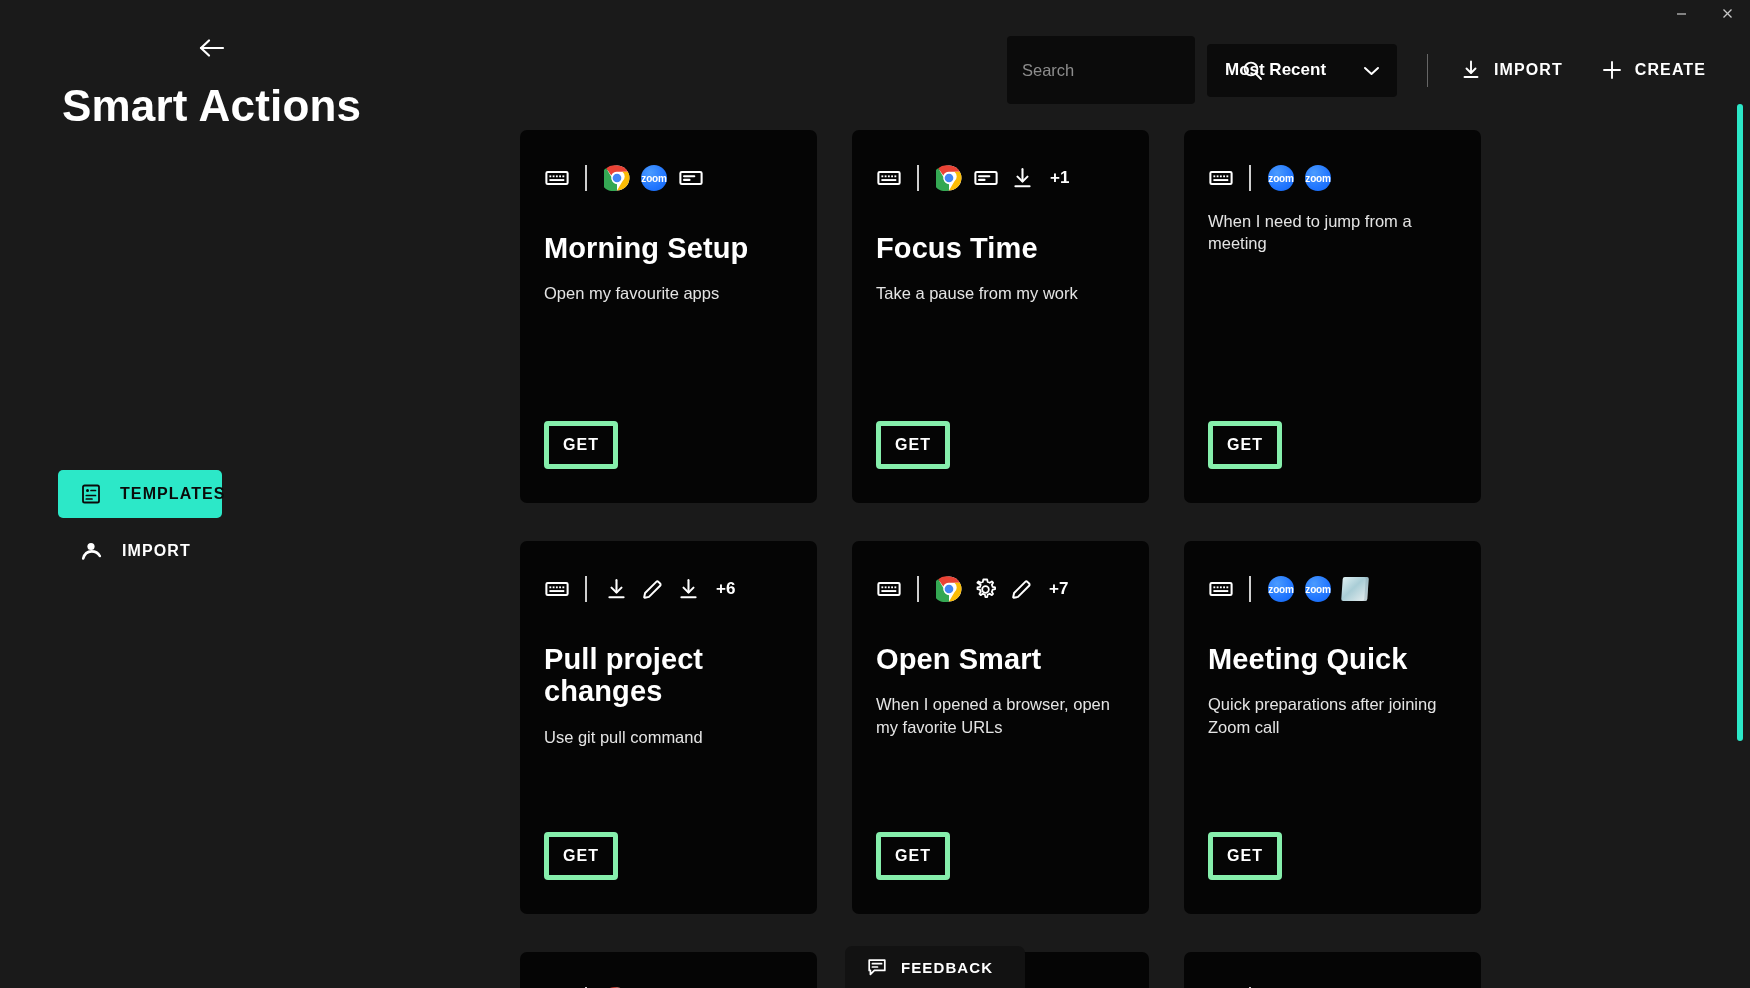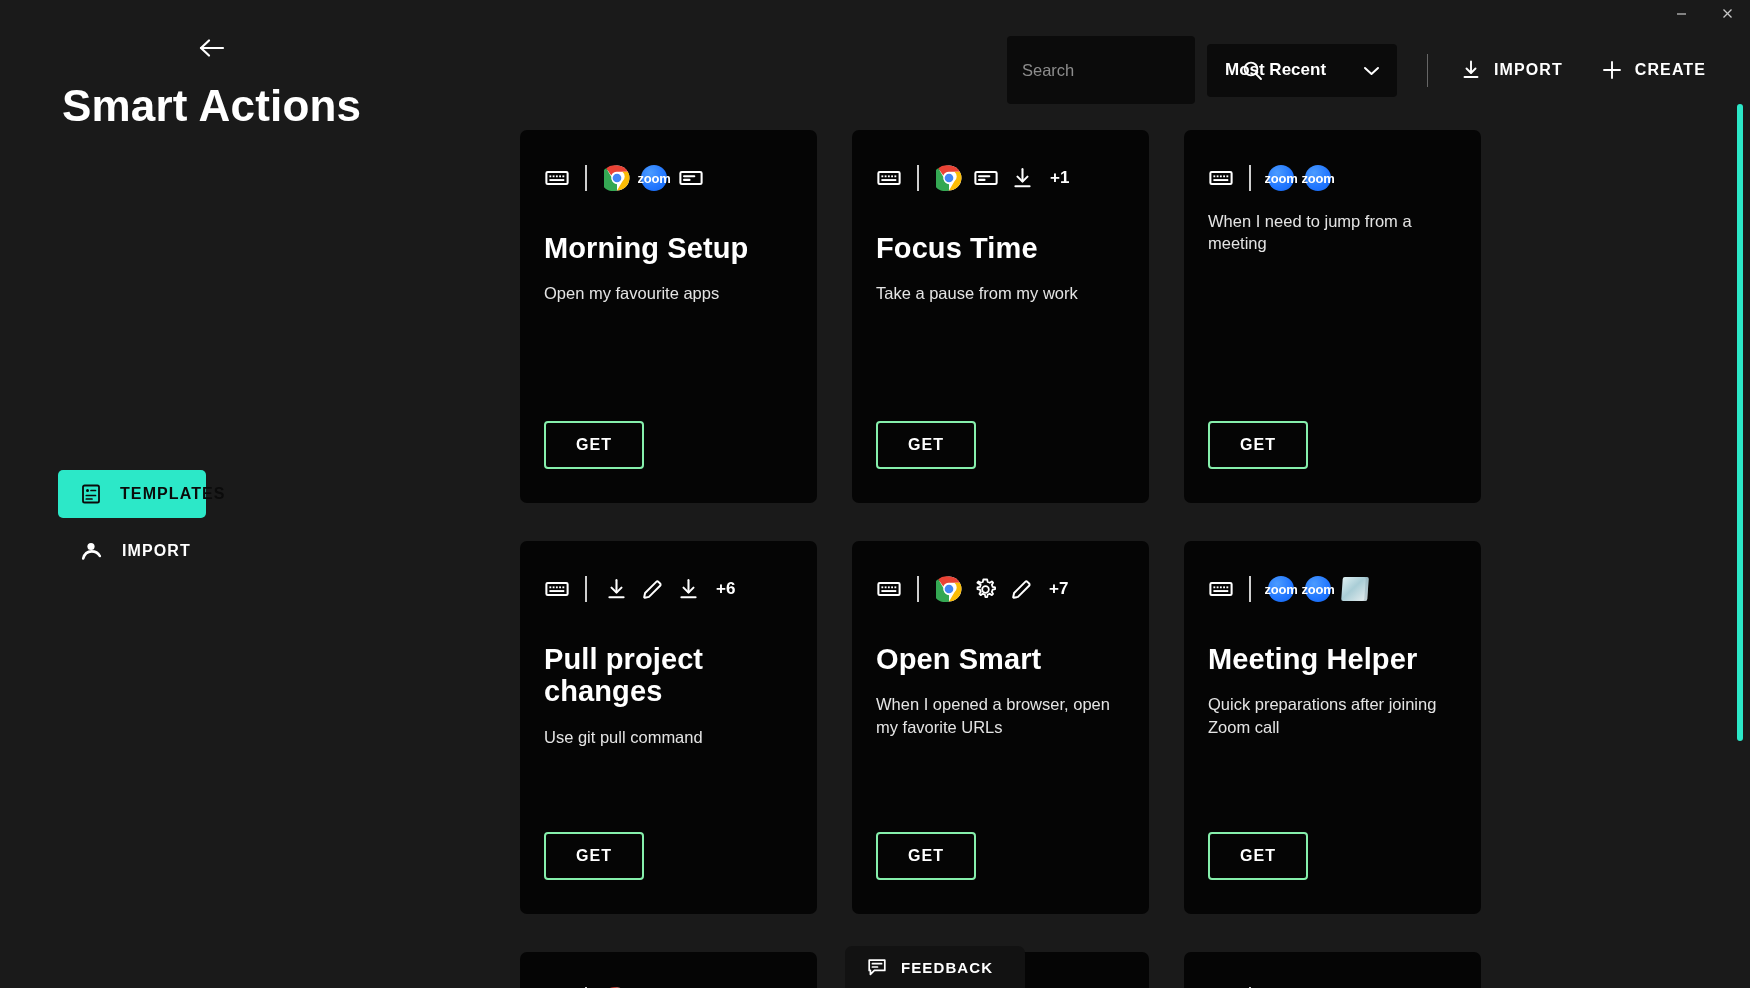--- a/index.html
+++ b/index.html
@@ -152,21 +152,21 @@
     align-items: center;
     gap: 18px;
     height: 48px;
     padding: 0 22px;
     border-radius: 5px;
     cursor: pointer;
   }
   .side-item.active {
     background: #2ce8c8;
     color: #0b0b0b;
-    width: 148px;
+    width: 164px;
   }
   .side-item.active .side-label { color: #0b0b0b; }
   .side-item.active .side-ico   { color: #0b0b0b; }
   .side-item + .side-item { margin-top: 9px; }
   .side-label {
     font-size: 16px;
     font-weight: 700;
     letter-spacing: 1.1px;
     color: #ffffff;
     white-space: nowrap;
@@ -231,42 +231,42 @@
     line-height: 1.35;
     color: #e4e4e4;
     max-width: 238px;
   }
   .card-action {
     margin-top: auto;
     margin-bottom: 34px;
     display: flex;
   }
   .get-btn {
-    width: 100px;
+    width: 74px;
     height: 48px;
-    border: 2px solid #86efac;
+    border: 5px solid #86efac;
     border-radius: 4px;
     background: transparent;
     color: #ffffff;
     font-size: 16px;
     font-weight: 700;
     letter-spacing: 1px;
     font-family: "Liberation Sans", sans-serif;
     cursor: pointer;
     display: flex;
     align-items: center;
     justify-content: center;
   }
 
   
   .badge { width: 26px; height: 26px; border-radius: 50%; display:block; }
   .badge-zoom {
     background: radial-gradient(circle at 35% 30%, #4a9bff 0%, #2176ff 60%, #1266ee 100%);
     color: #ffffff;
-    font-size: 13px;
+    font-size: 10px;
     font-weight: 700;
     display: flex;
     align-items: center;
     justify-content: center;
     letter-spacing: -0.2px;
   }
   .badge-notes {
     width: 26px; height: 24px;
     background: linear-gradient(135deg,#dff0f3 0%,#a9cdd6 45%,#e9eff0 100%);
     border-radius: 2px;
@@ -634,21 +634,21 @@
           <span class="ico">
             <span class="badge badge-zoom">zoom</span>
           </span>
           <span class="ico">
             <span class="badge badge-zoom">zoom</span>
           </span>
           <span class="ico">
             <span class="badge-notes"></span>
           </span>
         </div>
-        <div class="card-title">Meeting Helper</div>
+        <div class="card-title">Meeting Quick</div>
         <div class="card-desc">Quick preparations after joining Zoom call</div>
         <div class="card-action">
           <button class="get-btn">GET</button>
         </div>
       </div>
       <div class="card">
         <div class="card-icons">
           <span class="ico">
             <svg width="26" height="26" viewBox="0 0 24 24">
     <rect x="2.2" y="6.5" width="19.6" height="11" rx="1.2" fill="none" stroke="currentColor" stroke-width="1.9"></rect>

